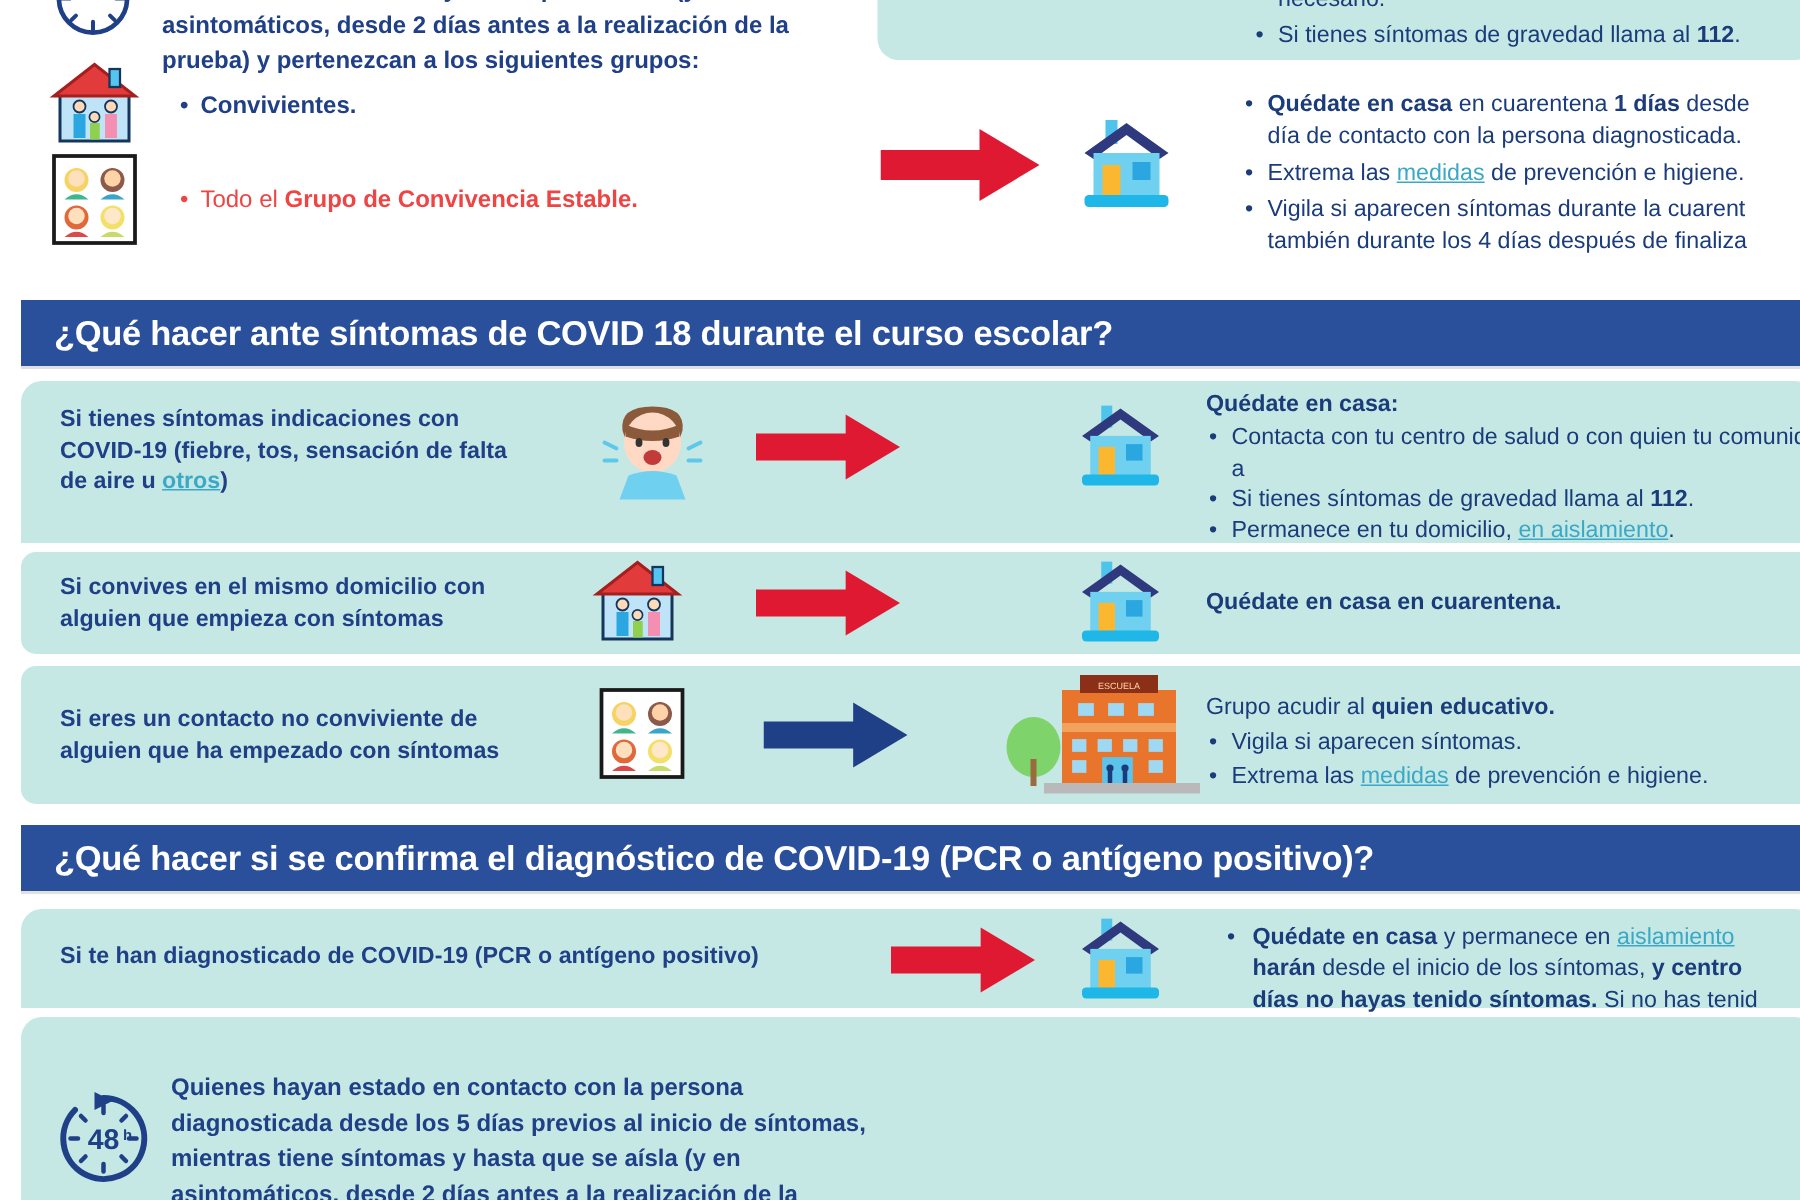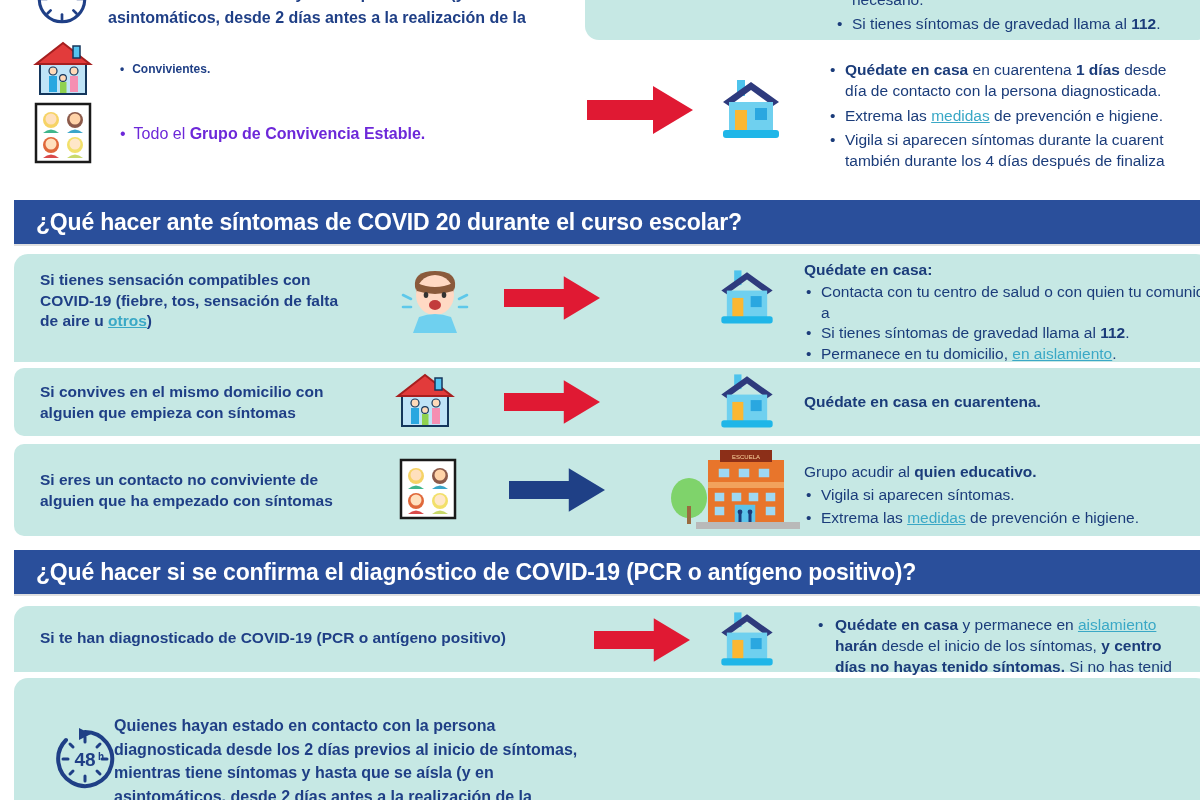--- a/index.html
+++ b/index.html
@@ -78,36 +78,37 @@
             <line x1="41" y1="41" x2="44" y2="44"></line>
           <line x1="44" y1="16" x2="41" y2="19"></line>
             <line x1="19" y1="41" x2="16" y2="44"></line>
         </g>
       </svg>
     </div>
 
     <div style="position:absolute;left:108px;top:-10px;width:470px;font-size:16px;font-weight:bold;line-height:1.48;color:#1f3f86;">
       <div>mientras tiene síntomas y hasta que se aísla (y en</div>
       <div>asintomáticos, desde 2 días antes a la realización de la</div>
+      <div>prueba) y pertenezcan a los siguientes grupos:</div>
     </div>
 
     <div style="position:absolute;left:32px;top:48px;">
       <svg width="62" height="58" viewBox="0 0 62 58">
         <rect x="8" y="22" width="46" height="32" fill="#bfe4f7" stroke="#14365c" stroke-width="2"></rect>
         <path d="M4 24 L31 3 L58 24 Z" fill="#e23b3b" stroke="#a61f1f" stroke-width="2"></path>
         <rect x="41" y="6" width="7" height="12" fill="#55c4ef" stroke="#14365c" stroke-width="1.5"></rect>
         <circle cx="21" cy="31" r="4" fill="#ffd9b8" stroke="#14365c" stroke-width="1.2"></circle>
         <rect x="17" y="36" width="8" height="16" fill="#2aa7e0"></rect>
         <circle cx="42" cy="31" r="4" fill="#ffd9b8" stroke="#14365c" stroke-width="1.2"></circle>
         <rect x="38" y="36" width="8" height="16" fill="#f58fb2"></rect>
         <circle cx="31" cy="38" r="3.4" fill="#ffd9b8" stroke="#14365c" stroke-width="1.1"></circle>
         <rect x="28" y="42" width="6.5" height="11" fill="#8fd14f"></rect>
       </svg>
     </div>
-    <div style="position:absolute;left:120px;top:70px;font-size:12px;font-weight:bold;color:#1f3f86;">
+    <div style="position:absolute;left:120px;top:70px;font-size:16px;font-weight:bold;color:#1f3f86;">
       <span style="margin-right:8px;">•</span><span>Convivientes.</span>
     </div>
 
     <div style="position:absolute;left:34px;top:110px;">
       <svg width="58" height="62" viewBox="0 0 58 62">
         <rect x="2" y="2" width="54" height="58" fill="#ffffff" stroke="#1a1a1a" stroke-width="2.5"></rect>
         <g>
           <circle cx="17" cy="18" r="8" fill="#f6d365"></circle>
             <circle cx="17" cy="17" r="5.5" fill="#ffe0bd"></circle>
           <path d="M9 31 q8 -7 16 0 z" fill="#3fb68b"></path>
@@ -122,21 +123,21 @@
             <circle cx="17" cy="42" r="5.5" fill="#ffe0bd"></circle>
           <path d="M9 56 q8 -7 16 0 z" fill="#d94a4a"></path>
         </g>
         <g>
           <circle cx="41" cy="43" r="8" fill="#f2e06a"></circle>
             <circle cx="41" cy="42" r="5.5" fill="#ffe7c9"></circle>
           <path d="M33 56 q8 -7 16 0 z" fill="#c9d96a"></path>
         </g>
       </svg>
     </div>
-    <div style="position:absolute;left:120px;top:133px;font-size:16px;color:#6d28d9;">
+    <div style="position:absolute;left:120px;top:133px;font-size:16px;color:#ef4444;">
       <span style="margin-right:8px;">•</span><span>Todo el </span><b>Grupo de Convivencia Estable.</b>
     </div>
   </div>
 
   <div id="top-right-block" class="teal">
     <div style="position:absolute;left:250px;top:86px;width:380px;font-size:15.5px;color:#1b3c7a;line-height:1.35;">
       <div style="position:relative;padding-left:17px;">
         <span style="position:absolute;left:2px;">&nbsp;</span><span>necesario.</span>
       </div>
       <div style="position:relative;padding-left:17px;margin-top:3px;">
@@ -176,26 +177,26 @@
       </div>
       <div style="position:relative;padding-left:17px;margin-top:4px;">
         <span style="position:absolute;left:2px;">•</span>
         Vigila si aparecen síntomas durante la cuarent
       </div>
       <div style="padding-left:17px;">también durante los 4 días después de finaliza</div>
     </div>
   </div>
 
   <div id="band1" class="band-title">
-    <span>¿Qué hacer ante síntomas de COVID 20 durante el curso escolar?</span>
+    <span>¿Qué hacer ante síntomas de COVID 18 durante el curso escolar?</span>
   </div>
 
   <div id="sec1row1" class="teal row-card">
     <div class="row-left col-text-left" style="left:26px;top:16px;width:330px;">
-      <div>Si tienes sensación compatibles con</div>
+      <div>Si tienes síntomas indicaciones con</div>
       <div>COVID-19 (fiebre, tos, sensación de falta</div>
       <div>de aire u <span class="lnk">otros</span>)</div>
     </div>
 
     <div class="col-icon" style="left:378px;top:10px;width:86px;height:74px;">
       <svg width="76" height="72" viewBox="0 0 76 72">
         <path d="M18 22 q-2 -16 20 -16 q22 0 20 16 l-2 6 q-18 4 -36 0 z" fill="#8a5a3b"></path>
         <ellipse cx="38" cy="30" rx="19" ry="20" fill="#ffd9c4"></ellipse>
         <path d="M20 18 q18 8 36 0 l0 8 q-18 6 -36 0 z" fill="#8a5a3b"></path>
         <ellipse cx="29" cy="30" rx="2.3" ry="3" fill="#333"></ellipse>
@@ -412,40 +413,40 @@
     </div>
     <div style="padding-left:19px;">necesario.</div>
     <div style="position:relative;padding-left:19px;margin-top:4px;">
       <span style="position:absolute;left:2px;">•</span>
       Si tienes síntomas de gravedad llama al <b>112</b>.
     </div>
   </div>
 
   <div id="sec2row2" class="teal row-card">
 
-    <div class="col-icon" style="left:32px;top:42px;text-align:right;">
+    <div class="col-icon" style="left:16px;top:42px;text-align:right;">
       <svg width="78" height="78" viewBox="0 0 78 78">
         <path d="M39 12 a27 27 0 1 1 -19 8" fill="none" stroke="#1f3f86" stroke-width="4" stroke-linecap="round"></path>
         <path d="M33 8 L45 14 L33 20 Z" fill="#1f3f86"></path>
         <g stroke="#1f3f86" stroke-width="3" stroke-linecap="round">
           <line x1="39" y1="17" x2="39" y2="22"></line>
             <line x1="39" y1="56" x2="39" y2="61"></line>
           <line x1="17" y1="39" x2="22" y2="39"></line>
             <line x1="56" y1="39" x2="61" y2="39"></line>
           <line x1="24" y1="24" x2="27" y2="27"></line>
             <line x1="51" y1="51" x2="54" y2="54"></line>
           <line x1="54" y1="24" x2="51" y2="27"></line>
             <line x1="27" y1="51" x2="24" y2="54"></line>
         </g>
         <text x="39" y="46" font-size="19" font-weight="bold" fill="#1f3f86" text-anchor="middle" font-family="Liberation Sans, sans-serif">48</text>
         <text x="55" y="40" font-size="10" font-weight="bold" fill="#1f3f86" text-anchor="middle" font-family="Liberation Sans, sans-serif">h</text>
       </svg>
     </div>
 
     <div style="position:absolute;left:100px;top:36px;width:500px;font-size:16px;font-weight:bold;color:#1f3f86;line-height:1.47;">
       <div>Quienes hayan estado en contacto con la persona</div>
-      <div>diagnosticada desde los 2 días previos al inicio de síntomas,</div>
+      <div>diagnosticada desde los 5 días previos al inicio de síntomas,</div>
       <div>mientras tiene síntomas y hasta que se aísla (y en</div>
       <div>asintomáticos, desde 2 días antes a la realización de la</div>
     </div>
   </div>
 
 </div>
 
 </body></html>

